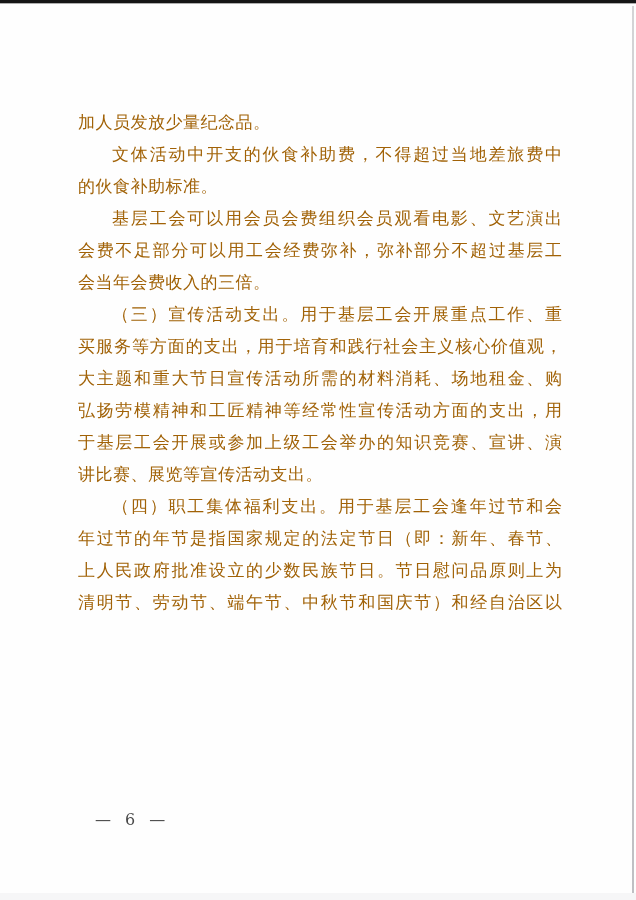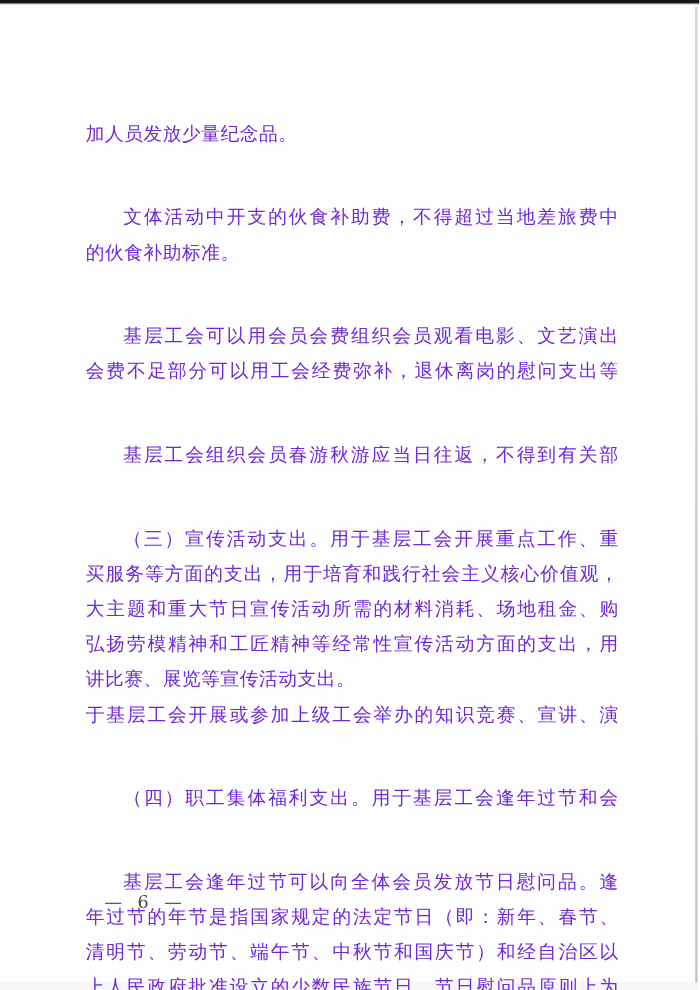--- a/index.html
+++ b/index.html
@@ -42,34 +42,33 @@
   .body-text {
     position: absolute;
     left: 78px;
     top: 106px;
     width: 484px;
   }
   .line {
     height: 32px;
     line-height: 32px;
     font-size: 17px;
-    color: #6d28d9;
+    color: #a16207;
     text-align: justify;
     text-align-last: justify;
     -moz-text-align-last: justify;
   }
   .line.short {
     text-align: left;
     text-align-last: left;
     -moz-text-align-last: left;
     letter-spacing: 0.5px;
   }
   .line.indent {
     text-indent: 2em;
-    margin-top: 44px;
   }
   .page-number {
     position: absolute;
     left: 95px;
     top: 809px;
     height: 22px;
     line-height: 22px;
     font-size: 16px;
     color: #4a4a4a;
     word-spacing: 7px;
@@ -82,29 +81,28 @@
 <div class="page">
   <div class="scan-top"></div>
   <div class="scan-right"></div>
   <div class="scan-bottom"></div>
 
   <div class="body-text">
     <div class="line short">加人员发放少量纪念品。</div>
     <div class="line indent">文体活动中开支的伙食补助费，不得超过当地差旅费中</div>
     <div class="line short">的伙食补助标准。</div>
     <div class="line indent">基层工会可以用会员会费组织会员观看电影、文艺演出</div>
-    <div class="line">会费不足部分可以用工会经费弥补，退休离岗的慰问支出等</div>
-    <div class="line indent">基层工会组织会员春游秋游应当日往返，不得到有关部</div>
+    <div class="line">会费不足部分可以用工会经费弥补，弥补部分不超过基层工</div>
+    <div class="line short">会当年会费收入的三倍。</div>
     <div class="line indent">（三）宣传活动支出。用于基层工会开展重点工作、重</div>
     <div class="line">买服务等方面的支出，用于培育和践行社会主义核心价值观，</div>
     <div class="line">大主题和重大节日宣传活动所需的材料消耗、场地租金、购</div>
     <div class="line">弘扬劳模精神和工匠精神等经常性宣传活动方面的支出，用</div>
+    <div class="line">于基层工会开展或参加上级工会举办的知识竞赛、宣讲、演</div>
     <div class="line short">讲比赛、展览等宣传活动支出。</div>
-    <div class="line">于基层工会开展或参加上级工会举办的知识竞赛、宣讲、演</div>
     <div class="line indent">（四）职工集体福利支出。用于基层工会逢年过节和会</div>
-    <div class="line indent">基层工会逢年过节可以向全体会员发放节日慰问品。逢</div>
     <div class="line">年过节的年节是指国家规定的法定节日（即：新年、春节、</div>
+    <div class="line">上人民政府批准设立的少数民族节日。节日慰问品原则上为</div>
     <div class="line">清明节、劳动节、端午节、中秋节和国庆节）和经自治区以</div>
-    <div class="line">上人民政府批准设立的少数民族节日。节日慰问品原则上为</div>
   </div>
 
   <div class="page-number">— 6 —</div>
 </div>
 
 </body></html>

